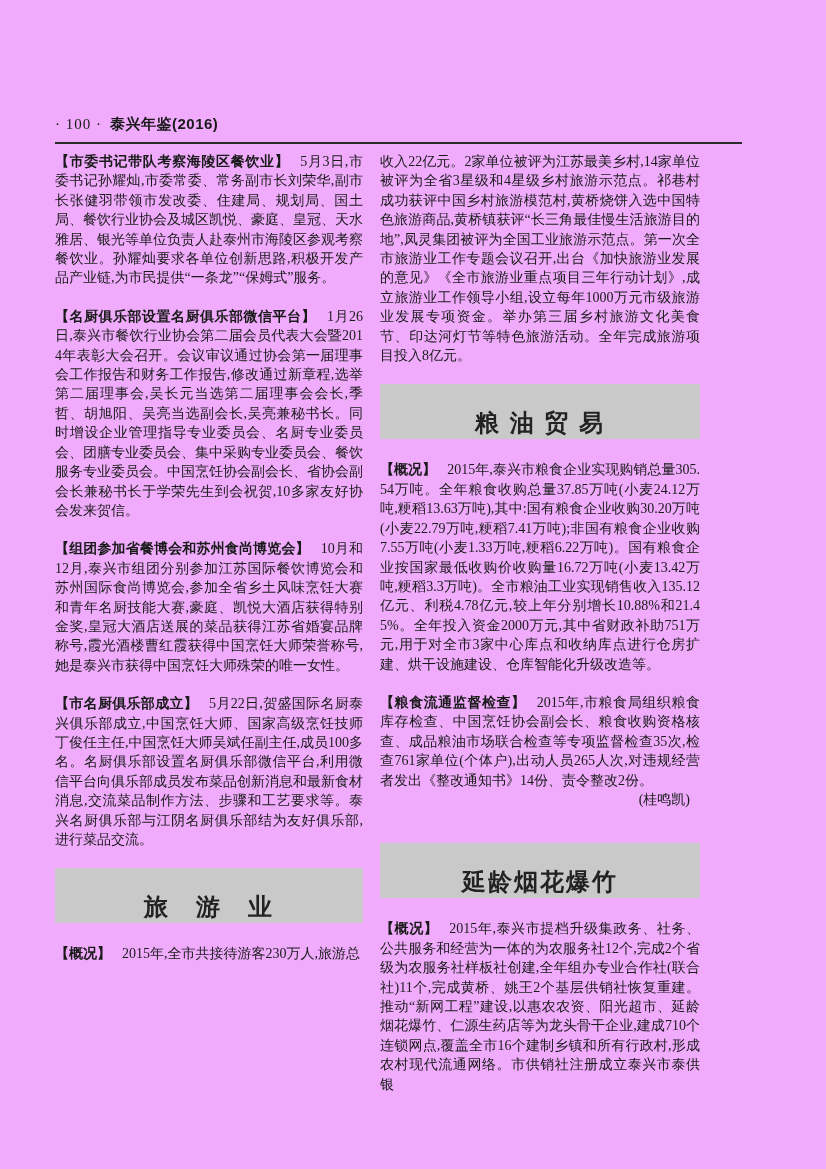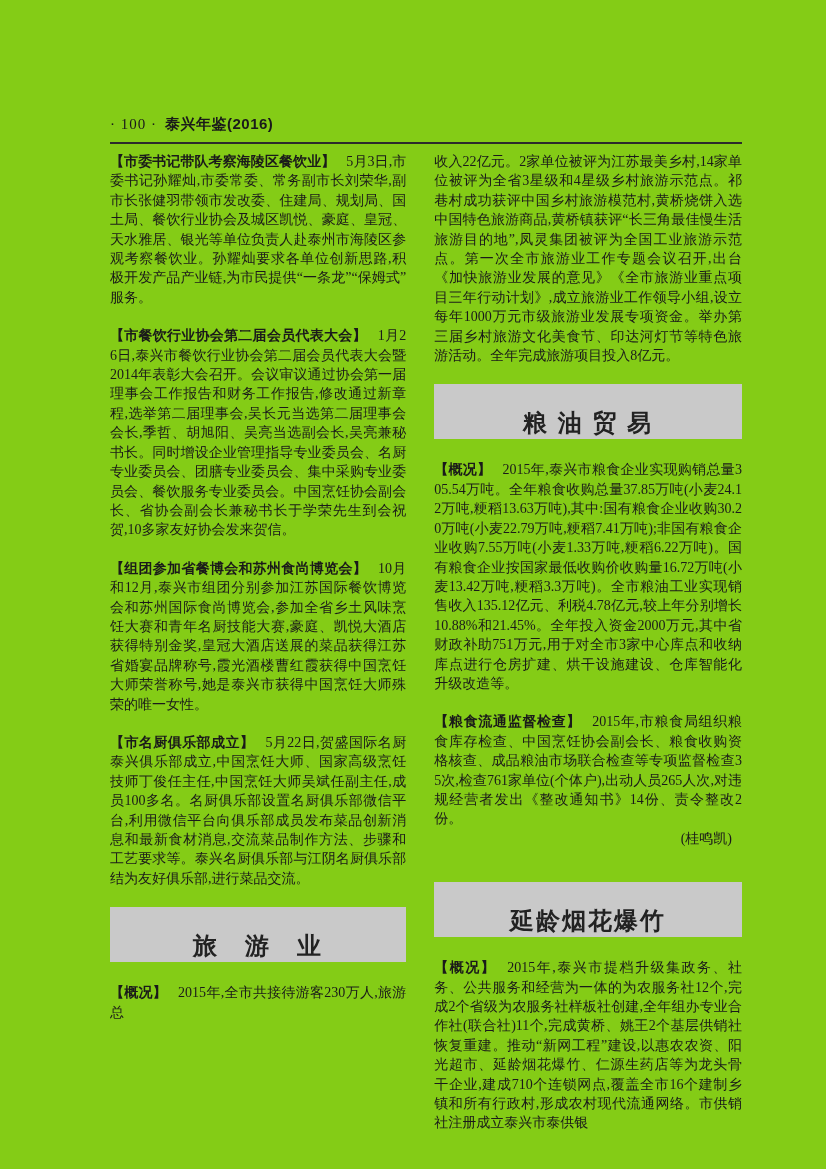--- a/index.html
+++ b/index.html
@@ -5,23 +5,23 @@
   html, body {
     margin: 0;
     padding: 0;
     background: #f2f1ef;
   }
   .page {
     position: relative;
     width: 826px;
     height: 1169px;
     margin: 0 auto;
-    background: #84cc16;
+    background: #f0abfc;
     box-sizing: border-box;
-    padding: 114px 84px 0 110px;
+    padding: 114px 84px 0 55px;
     font-family: "Liberation Serif", "DejaVu Serif", serif;
     color: #1a1a1a;
     overflow: hidden;
   }
   .page-header {
     display: flex;
     align-items: baseline;
     gap: 8px;
     font-size: 15px;
     line-height: 20px;
@@ -32,21 +32,21 @@
     font-family: "Liberation Serif", "DejaVu Serif", serif;
     letter-spacing: 1px;
   }
   .book-title {
     font-family: "Liberation Sans", "DejaVu Sans", sans-serif;
     font-weight: 700;
     letter-spacing: 0.5px;
   }
   .columns {
     display: flex;
-    gap: 28px;
+    gap: 17px;
     margin-top: 8px;
   }
   .col-left  { width: 308px; }
   .col-right { width: 320px; }
 
   p.article {
     margin: 0 0 19px 0;
     font-size: 14px;
     line-height: 19.4px;
     text-align: justify;
@@ -90,21 +90,21 @@
   <div class="page-header">
     <span class="page-marker">·  100  ·</span>
     <span class="book-title">泰兴年鉴(2016)</span>
   </div>
 
   <div class="columns">
 
     <div class="col-left">
       <p class="article"><span class="entry-head">【市委书记带队考察海陵区餐饮业】</span><span class="entry-body">5月3日,市委书记孙耀灿,市委常委、常务副市长刘荣华,副市长张健羽带领市发改委、住建局、规划局、国土局、餐饮行业协会及城区凯悦、豪庭、皇冠、天水雅居、银光等单位负责人赴泰州市海陵区参观考察餐饮业。孙耀灿要求各单位创新思路,积极开发产品产业链,为市民提供“一条龙”“保姆式”服务。</span></p>
 
-      <p class="article"><span class="entry-head">【市餐饮行业协会第二届会员代表大会】</span><span class="entry-body">1月26日,泰兴市餐饮行业协会第二届会员代表大会暨2014年表彰大会召开。会议审议通过协会第一届理事会工作报告和财务工作报告,修改通过新章程,选举第二届理事会,吴长元当选第二届理事会会长,季哲、胡旭阳、吴亮当选副会长,吴亮兼秘书长。同时增设企业管理指导专业委员会、名厨专业委员会、团膳专业委员会、集中采购专业委员会、餐饮服务专业委员会。中国烹饪协会副会长、省协会副会长兼秘书长于学荣先生到会祝贺,10多家友好协会发来贺信。</span></p>
+      <p class="article"><span class="entry-head">【名厨俱乐部设置名厨俱乐部微信平台】</span><span class="entry-body">1月26日,泰兴市餐饮行业协会第二届会员代表大会暨2014年表彰大会召开。会议审议通过协会第一届理事会工作报告和财务工作报告,修改通过新章程,选举第二届理事会,吴长元当选第二届理事会会长,季哲、胡旭阳、吴亮当选副会长,吴亮兼秘书长。同时增设企业管理指导专业委员会、名厨专业委员会、团膳专业委员会、集中采购专业委员会、餐饮服务专业委员会。中国烹饪协会副会长、省协会副会长兼秘书长于学荣先生到会祝贺,10多家友好协会发来贺信。</span></p>
 
       <p class="article"><span class="entry-head">【组团参加省餐博会和苏州食尚博览会】</span><span class="entry-body">10月和12月,泰兴市组团分别参加江苏国际餐饮博览会和苏州国际食尚博览会,参加全省乡土风味烹饪大赛和青年名厨技能大赛,豪庭、凯悦大酒店获得特别金奖,皇冠大酒店送展的菜品获得江苏省婚宴品牌称号,霞光酒楼曹红霞获得中国烹饪大师荣誉称号,她是泰兴市获得中国烹饪大师殊荣的唯一女性。</span></p>
 
       <p class="article"><span class="entry-head">【市名厨俱乐部成立】</span><span class="entry-body">5月22日,贺盛国际名厨泰兴俱乐部成立,中国烹饪大师、国家高级烹饪技师丁俊任主任,中国烹饪大师吴斌任副主任,成员100多名。名厨俱乐部设置名厨俱乐部微信平台,利用微信平台向俱乐部成员发布菜品创新消息和最新食材消息,交流菜品制作方法、步骤和工艺要求等。泰兴名厨俱乐部与江阴名厨俱乐部结为友好俱乐部,进行菜品交流。</span></p>
 
 
 
       <div class="section-box mt-xl">
           <span>旅　游　业</span>
         </div>

